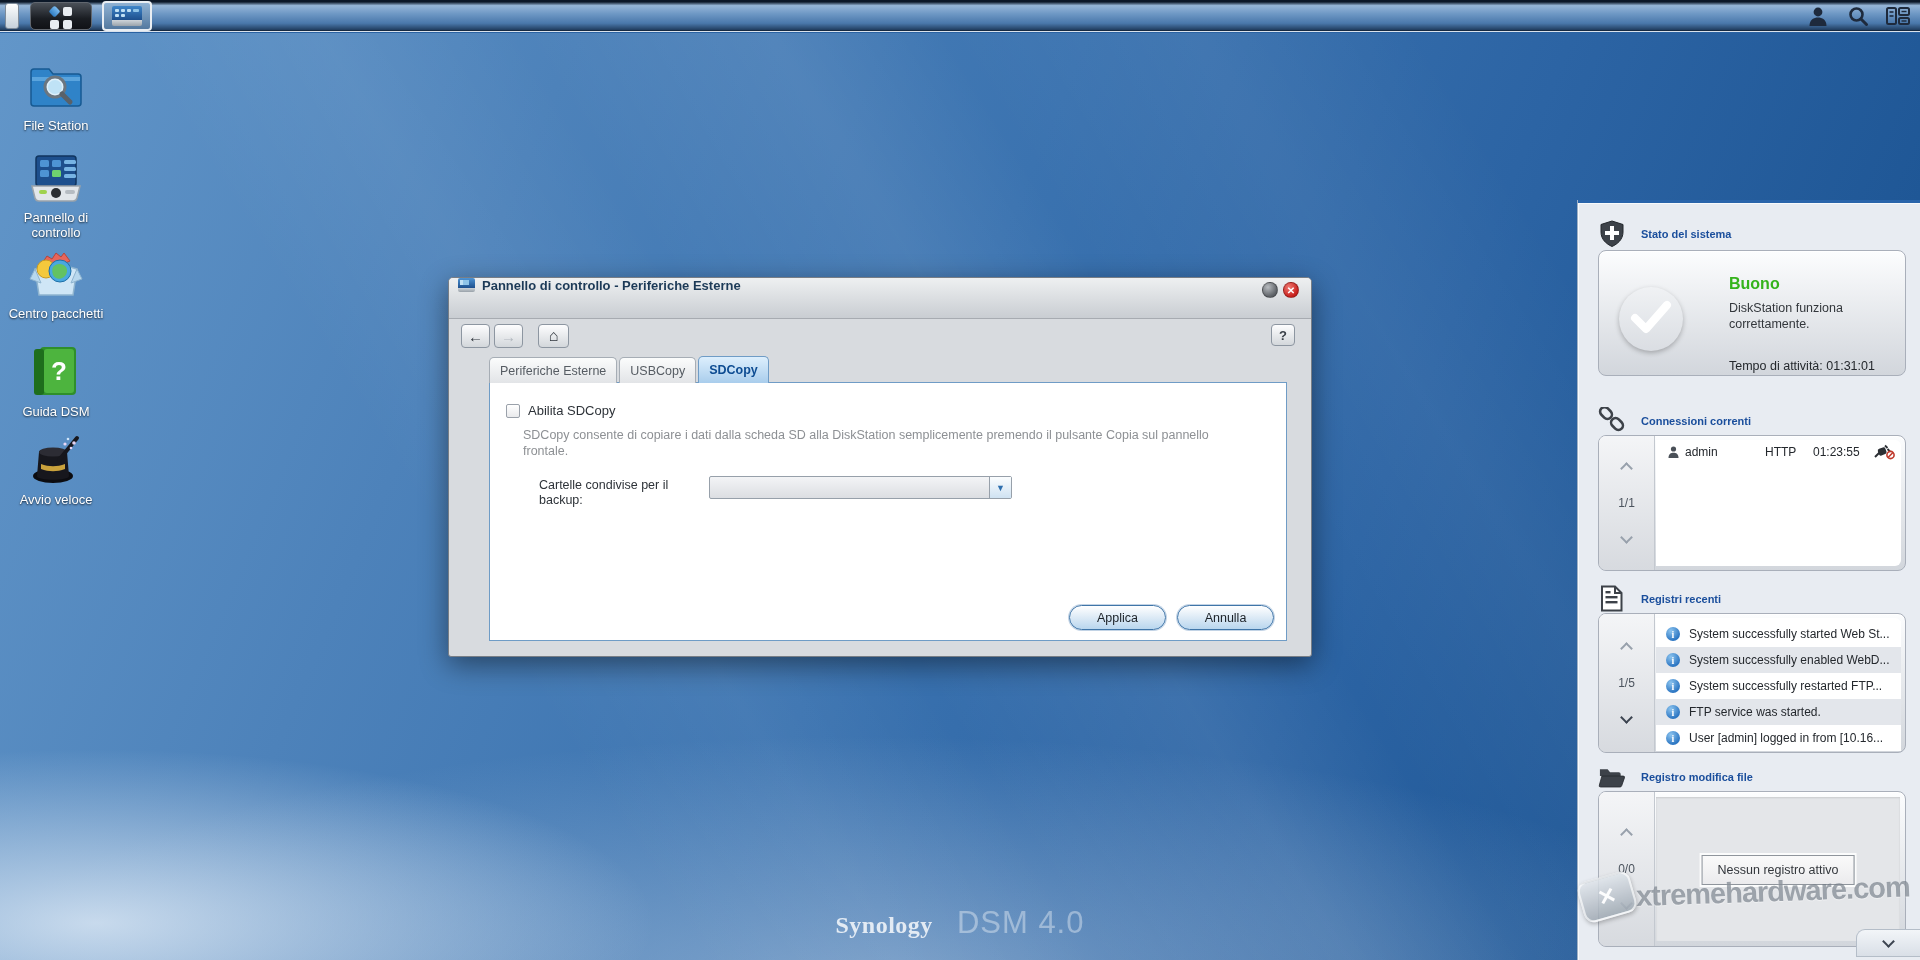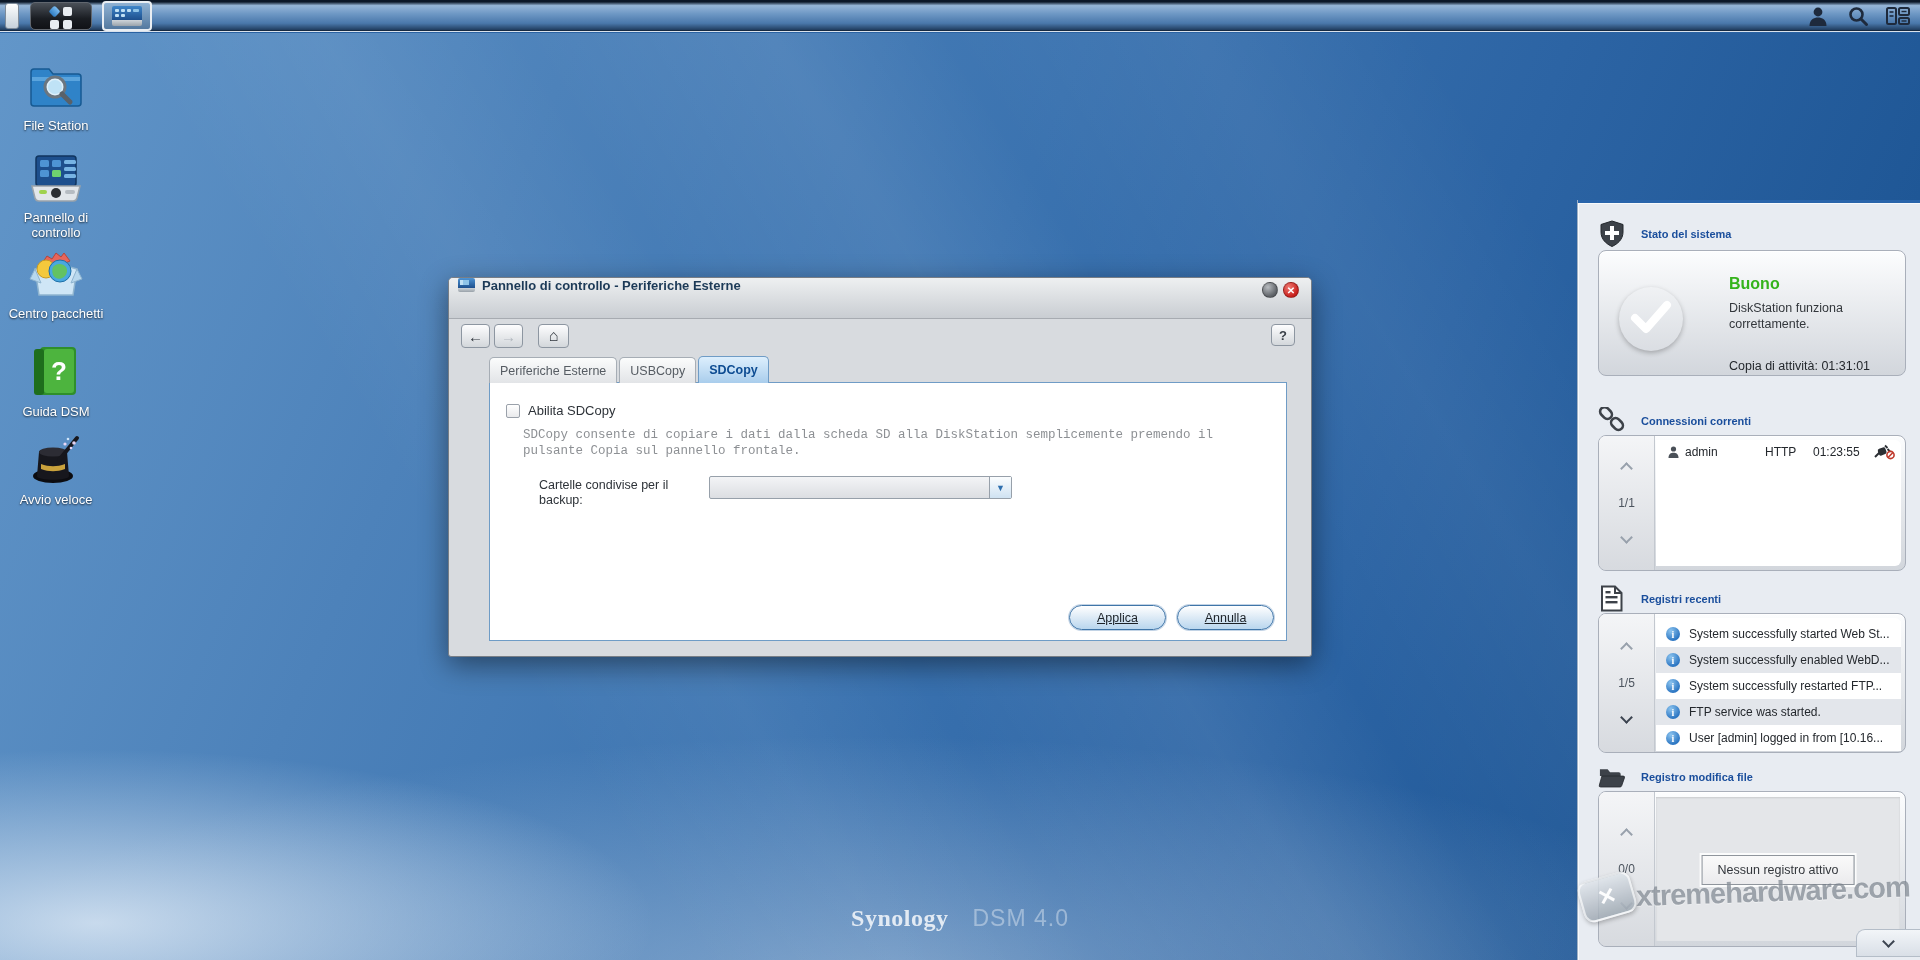--- a/index.html
+++ b/index.html
@@ -83,33 +83,33 @@
     border:1px solid #a6adb5; border-bottom:none; border-radius:5px 5px 0 0;
     background:linear-gradient(180deg,#fbfcfc,#e2e4e7); font-size:12.5px; color:#565c63; cursor:pointer; }
   .tab.active { height:27px; border-color:#6f9cc6;
     background:linear-gradient(180deg,#ddeffd,#a9cdec); color:#0d4c92; font-weight:bold; }
   .dlg-content { position:absolute; left:40px; top:104px; width:798px; height:259px;
     background:#fff; border:1px solid #6f9cc6; }
   .chk-row { position:absolute; left:16px; top:20px; display:flex; align-items:center; gap:8px; }
   .chk { width:14px; height:14px; border:1px solid #9aa1aa; border-radius:2px;
     background:linear-gradient(180deg,#fff,#e9eaec); cursor:pointer; }
   .chk-lbl { font-size:13px; color:#2d3238; }
-  .desc { position:absolute; left:33px; top:44px; width:700px; font-size:12.5px; line-height:16px; color:#8d9094;font-family:Liberation Mono, monospace; }
+  .desc { position:absolute; left:33px; top:44px; width:700px; font-size:12.5px; line-height:16px; color:#8d9094; }
   .field-lbl { position:absolute; left:49px; top:95px; width:162px; font-size:12.5px; line-height:15px; color:#2d3238; }
   .select { position:absolute; left:219px; top:93px; width:303px; height:23px;
     border:1px solid #97a0aa; border-radius:2px;
     background:linear-gradient(180deg,#f3f4f6,#dcdee2); display:flex; cursor:pointer; }
   .select .val { flex:1; font-size:12px; color:#555; padding:4px 6px; }
   .select .dd { width:22px; border-left:1px solid #97a0aa; display:flex; align-items:center; justify-content:center;
     background:linear-gradient(180deg,#fbfdfe,#cfe2f2); color:#2e6fae; font-size:9px; }
   .btn-row { position:absolute; right:12px; bottom:10px; display:flex; gap:11px; }
   .pill-btn { min-width:97px; height:25px; border:1px solid #3f75a8; border-radius:13px;
     background:linear-gradient(180deg,#ffffff,#d9e8f5 55%,#b9d6ee);
     box-shadow:0 0 0 1px rgba(80,130,180,.35); font-size:12.5px; color:#1c2228;
-    display:flex; align-items:center; justify-content:center; cursor:pointer;text-decoration:underline; }
+    display:flex; align-items:center; justify-content:center; cursor:pointer; }
 
   
   .panel { position:absolute; left:1578px; top:200px; width:342px; height:760px;
     background:#e8ecf2; border-top:3px solid #2a65ab; box-shadow:inset 1px 1px 0 #f8fafc, -1px 0 0 #9fb0c4; z-index:10; }
   .w-head { position:absolute; left:20px; display:flex; align-items:center; gap:16px; }
   .w-head .w-ico { width:27px; height:27px; display:flex; align-items:center; justify-content:center; }
   .w-head .w-ttl { font-size:11px; font-weight:bold; color:#1a4e9c; }
   .card { position:absolute; left:20px; width:308px; border:1px solid #a9afba; border-radius:8px;
     background:linear-gradient(180deg,#fcfdfe,#d2d6dc); box-shadow:inset 0 1px 0 #fff; overflow:hidden; }
   .rail { position:absolute; left:0; top:0; bottom:0; width:56px;
@@ -163,21 +163,21 @@
     border:2px solid rgba(255,255,255,.65); box-shadow:0 2px 4px rgba(0,0,0,.25);
     display:flex; align-items:center; justify-content:center;
     color:rgba(255,255,255,.95); font-size:22px; font-weight:bold; }
   .wm-text { margin-left:2px; font-size:29px; font-weight:bold; letter-spacing:-1px;
     color:rgba(105,115,126,.62); text-shadow:0 1px 1px rgba(255,255,255,.45); }
 
   .syno-logo { position:absolute; left:50%; top:872px; transform:translateX(-50%);
     display:flex; align-items:baseline; gap:24px; white-space:nowrap; }
   .syno-name { font-size:24px; font-weight:bold; color:rgba(255,255,255,.8);
     font-family:"Liberation Serif", serif; letter-spacing:.5px; }
-  .syno-ver { font-size:23px; color:rgba(255,255,255,.38); letter-spacing:1px; }
+  .syno-ver { font-size:31px; color:rgba(255,255,255,.38); letter-spacing:1px; }
 </style>
 </head>
 <body>
 
 <div class="topbar">
   <div class="sd-btn"></div>
   <div class="menu-btn">
     <span class="dia"></span>
     <span class="sq"></span>
     <span class="sq"></span>
@@ -374,21 +374,21 @@
     <span class="w-ttl">Stato del sistema</span>
   </div>
   <div class="card" style="top:47px; height:126px">
     <div class="status-ball">
       <svg width="42" height="36" viewBox="0 0 42 36">
           <path d="M5 18 L16 29 L37 5" fill="none" stroke="#fff" stroke-width="8" stroke-linecap="round" stroke-linejoin="round"></path>
         </svg>
     </div>
     <div class="st-buono">Buono</div>
     <div class="st-msg">DiskStation funziona correttamente.</div>
-    <div class="st-up">Copia di attività: 01:31:01</div>
+    <div class="st-up">Tempo di attività: 01:31:01</div>
   </div>
 
   <div class="w-head" style="top:204px">
     <span class="w-ico">
       <svg width="27" height="27" viewBox="0 0 27 27">
         <rect x="1.5" y="1.5" width="13" height="9" rx="4.5" transform="rotate(45 8 6)" fill="none" stroke="#3d4249" stroke-width="2.6"></rect>
         <rect x="12.5" y="12.5" width="13" height="9" rx="4.5" transform="rotate(45 19 17)" fill="none" stroke="#3d4249" stroke-width="2.6"></rect>
       </svg>
     </span>
     <span class="w-ttl">Connessioni correnti</span>

